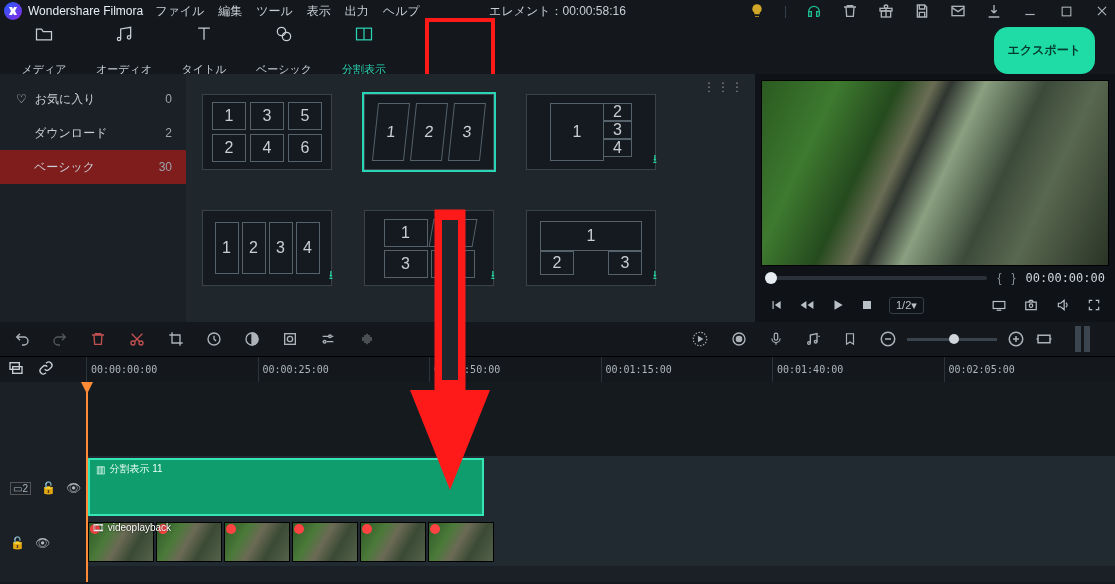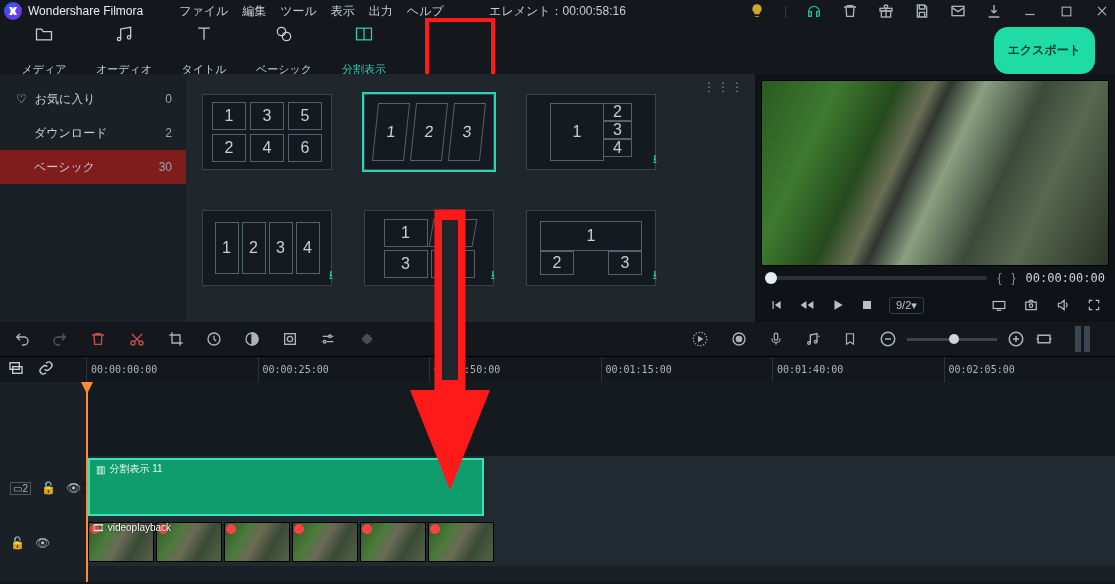--- a/index.html
+++ b/index.html
@@ -16,21 +16,21 @@
 .titlebar {
   height: 22px; display: flex; align-items: center;
   background: #14181c;
   padding: 0 4px;
 }
 .titlebar .logo { width: 18px; height: 18px; border-radius: 50%;
   background: linear-gradient(135deg,#225dff,#8a2be2);
   display:flex;align-items:center;justify-content:center;
   margin-right:6px;}
 .titlebar .logo svg{display:block}
-.titlebar .appname { color:#e6eef5; font-size:12px; margin-right: 36px;}
+.titlebar .appname { color:#e6eef5; font-size:12px; margin-right: 12px;}
 .titlebar .menus { display:flex; gap:14px; }
 .titlebar .menus span { cursor:pointer; }
 .titlebar .center { position:absolute; left:50%; transform:translateX(-50%);
   display:flex; align-items:center; font-size:12px; color:#c8ced4;}
 .titlebar .right { margin-left:auto; display:flex; align-items:center; gap:18px; }
 .tb-icon{width:18px;height:18px;display:flex;align-items:center;justify-content:center;cursor:pointer;opacity:.85}
 .tb-icon svg{display:block}
 .bulb{color:#f4c02a}
 
 
@@ -385,21 +385,21 @@
         <span class="pbtn">
             <svg width="14" height="14" viewBox="0 0 24 24" fill="currentColor">
               <path d="M6 4l14 8-14 8z"></path>
             </svg>
           </span>
         <span class="pbtn">
             <svg width="12" height="12" viewBox="0 0 24 24" fill="currentColor">
               <rect x="4" y="4" width="16" height="16"></rect>
             </svg>
           </span>
-        <span class="pbtn" style="font-size:11px;border:1px solid #3a434b;padding:1px 6px;border-radius:3px"><span>9/2</span> ▾</span>
+        <span class="pbtn" style="font-size:11px;border:1px solid #3a434b;padding:1px 6px;border-radius:3px"><span>1/2</span> ▾</span>
       </div>
       <div class="grp">
         <span class="pbtn">
             <svg width="16" height="14" viewBox="0 0 24 24" fill="none" stroke="currentColor" stroke-width="2">
               <rect x="2" y="6" width="20" height="12"></rect>
               <path d="M8 21h8"></path>
             </svg>
           </span>
         <span class="pbtn">
             <svg width="16" height="14" viewBox="0 0 24 24" fill="none" stroke="currentColor" stroke-width="2">

